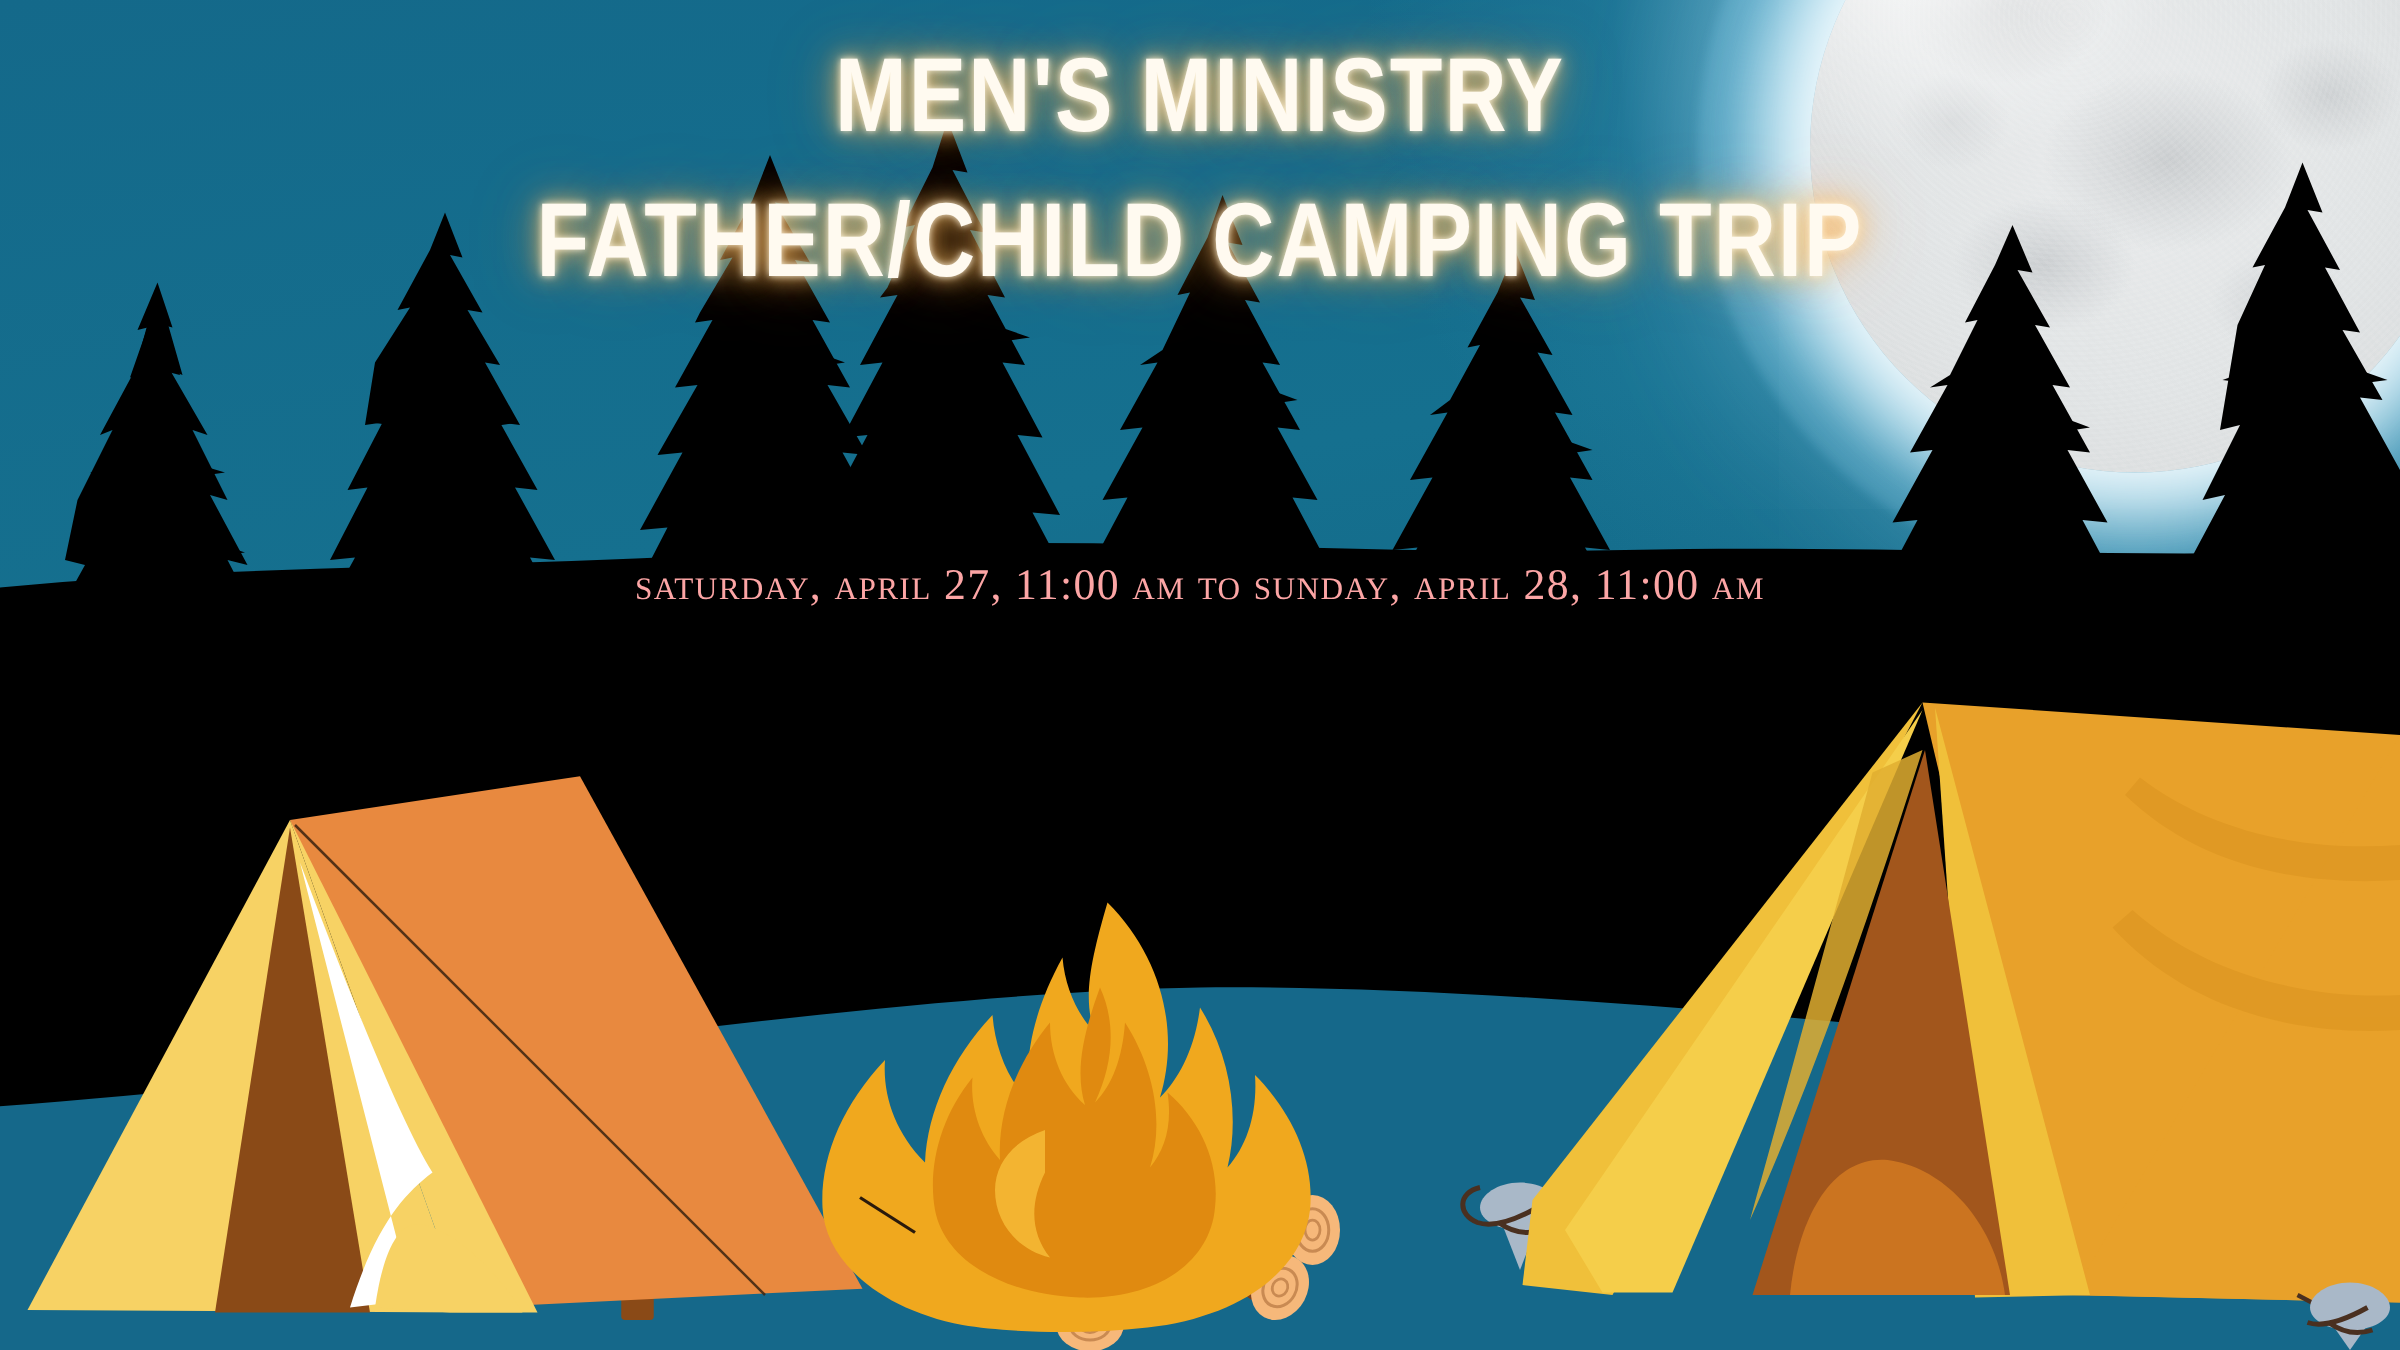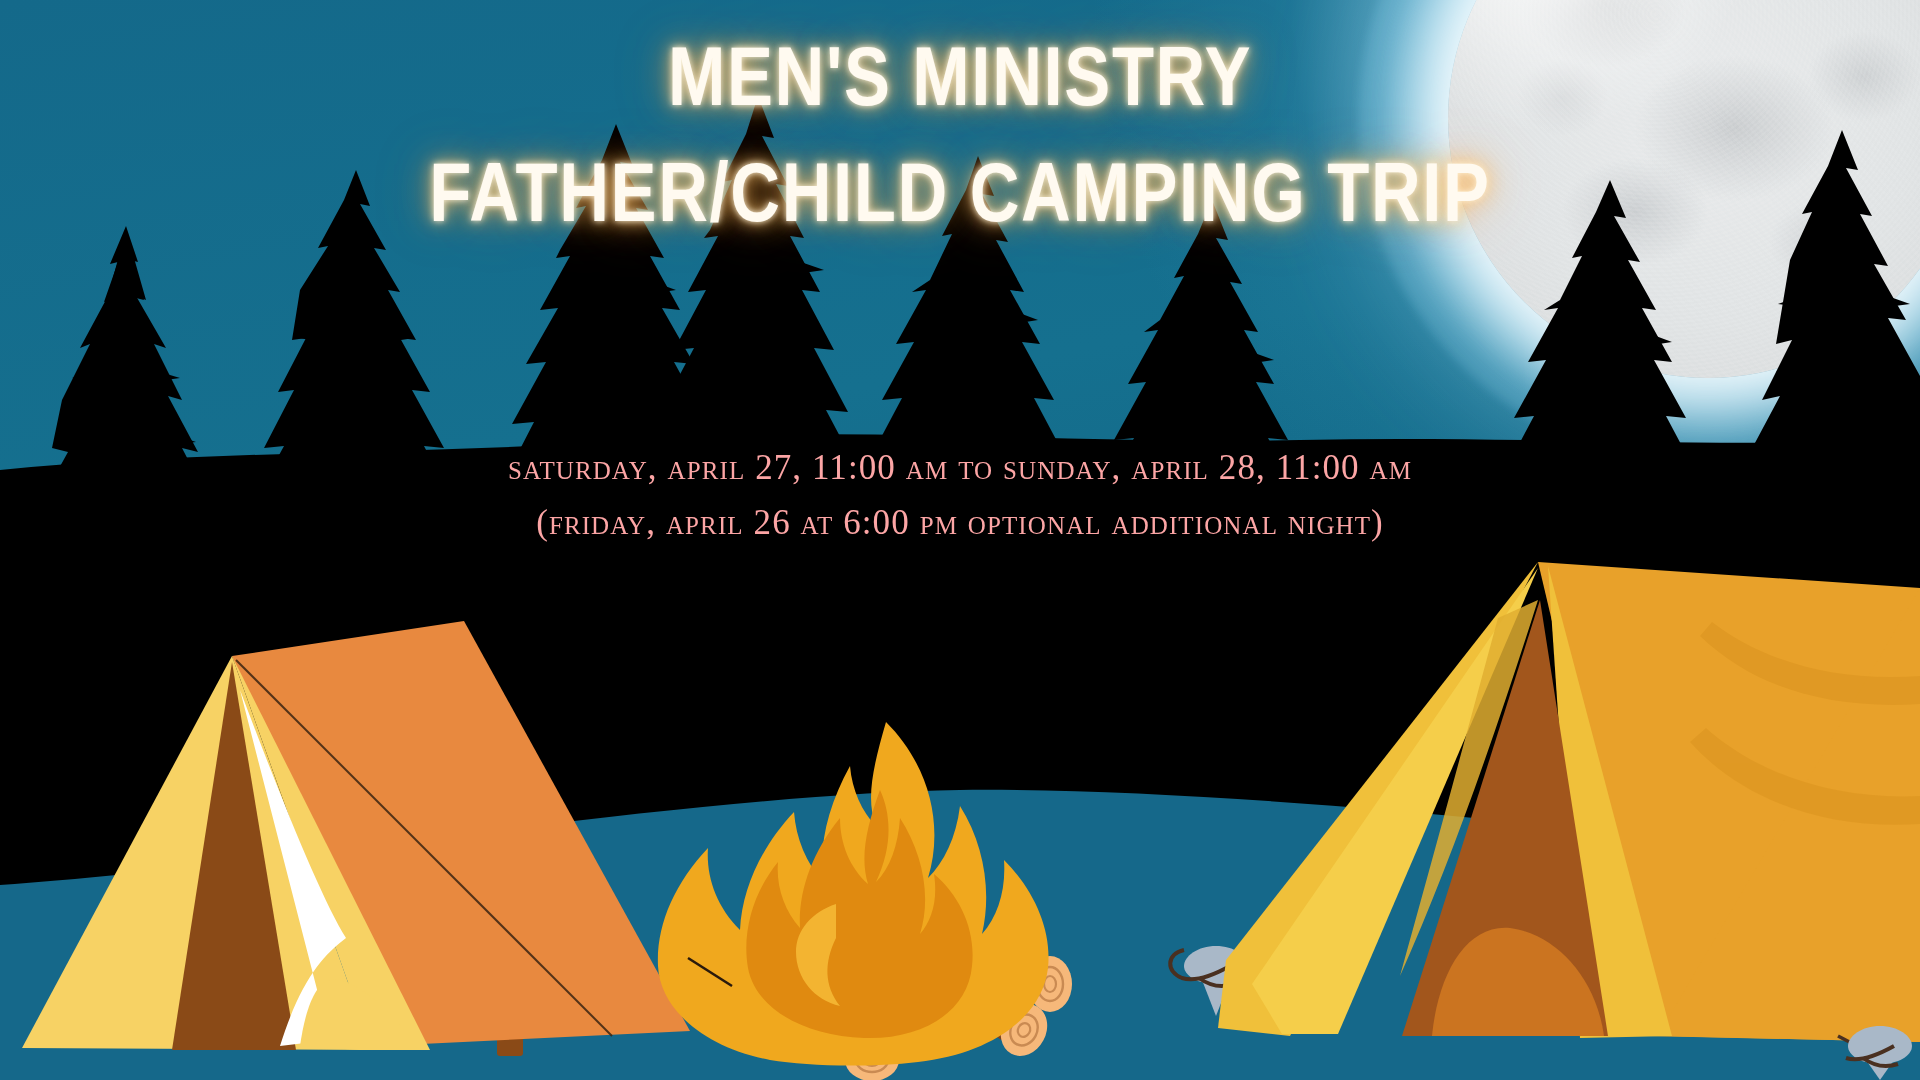--- a/index.html
+++ b/index.html
@@ -383,16 +383,15 @@
     </svg>
   </div>
 
   <div id="headline">
     <div class="title-line" id="title-1">MEN'S MINISTRY</div>
     <div class="title-line" id="title-2">FATHER/CHILD CAMPING TRIP</div>
   </div>
 
   <div id="dates">
     <div class="date-line">SATURDAY, APRIL 27, 11:00 AM TO SUNDAY, APRIL 28, 11:00 AM</div>
-    <div class="date-line">(FRIDAY, APRIL 26 AT 6:00 PM OPTIONAL ADDITIONAL NIGHT)</div>
   </div>
 
 </div>
 
 </body></html>

